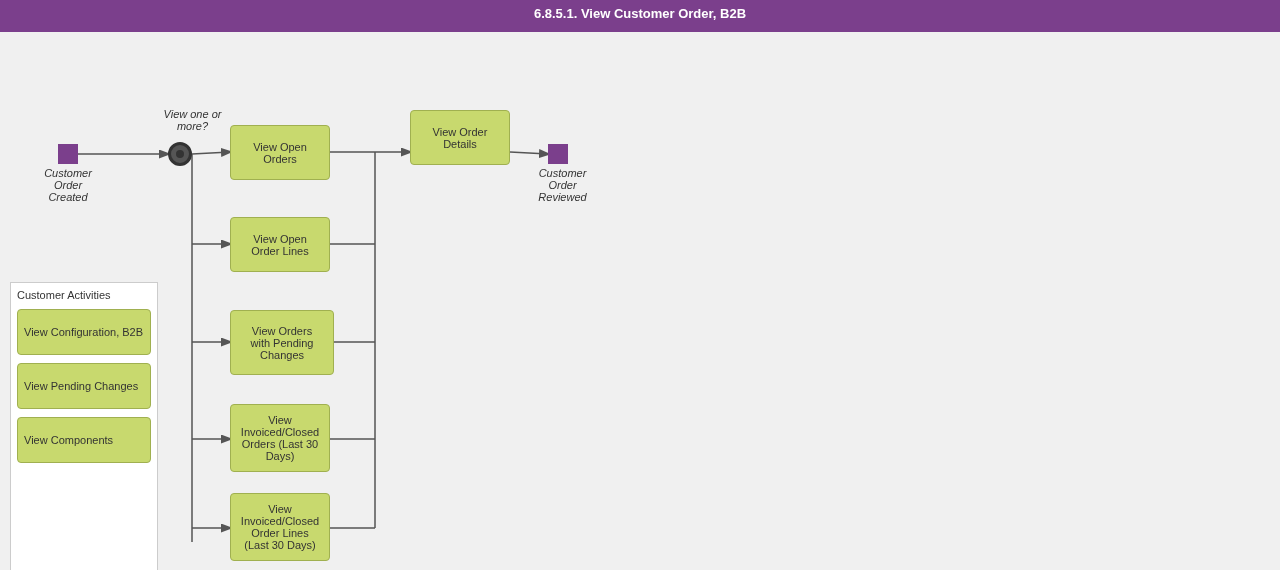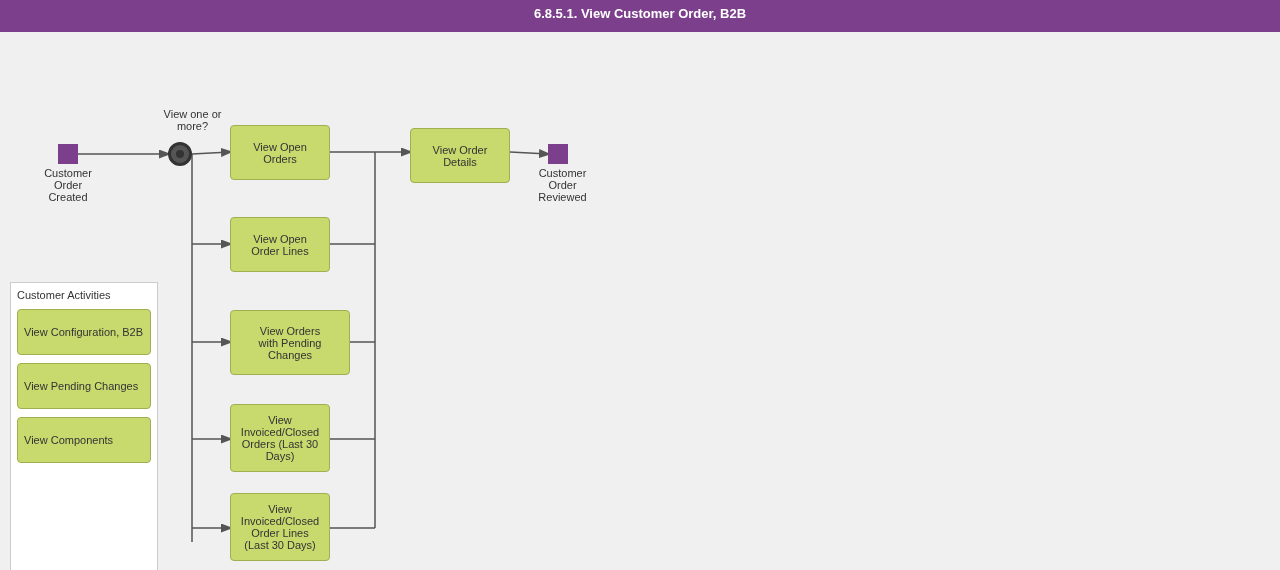--- a/index.html
+++ b/index.html
@@ -104,20 +104,21 @@
       align-items: center;
       justify-content: center;
       padding: 0;
     }
     
     .node-label {
       position: absolute;
       font-size: 11px;
       color: #333;
       text-align: center;
+      font-style: italic;
     }
     
     .arrows-svg {
       position: absolute;
       top: 0;
       left: 0;
       width: 1280px;
       height: 538px;
       pointer-events: none;
     }
@@ -187,33 +188,33 @@
   </div>
 
   <div class="process-box" style="left:230px; top:93px; width:100px; height:55px;">
     <span>View Open<br>Orders</span>
   </div>
 
   <div class="process-box" style="left:230px; top:185px; width:100px; height:55px;">
     <span>View Open<br>Order Lines</span>
   </div>
 
-  <div class="process-box" style="left:230px; top:278px; width:120px; height:65px;">
+  <div class="process-box" style="left:230px; top:278px; width:104px; height:65px;">
     <span>View Orders<br>with Pending<br>Changes</span>
   </div>
 
   <div class="process-box" style="left:230px; top:372px; width:100px; height:68px;">
     <span>View Invoiced/Closed<br>Orders (Last 30<br>Days)</span>
   </div>
 
   <div class="process-box" style="left:230px; top:461px; width:100px; height:68px;">
     <span>View Invoiced/Closed<br>Order Lines<br>(Last 30 Days)</span>
   </div>
 
-  <div class="process-box" style="left:410px; top:96px; width:100px; height:55px;">
+  <div class="process-box" style="left:410px; top:78px; width:100px; height:55px;">
     <span>View Order<br>Details</span>
   </div>
 
   <div class="general-activities">
     <div class="general-activities-title">Customer Activities</div>
     <div class="activity-box">
       View Configuration, B2B
     </div>
     <div class="activity-box">
       View Pending Changes

